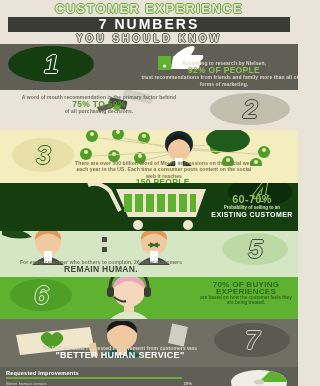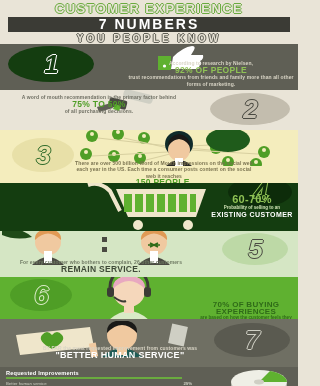--- a/index.html
+++ b/index.html
@@ -94,21 +94,21 @@
   }
   .s5 .num-txt { color:#bdd9a6; text-shadow:-1px 0 #4a4a42,1px 0 #4a4a42,0 -1px #4a4a42,0 1px #4a4a42; }
 
   
   .s6 { height:42px; background:#5fb130; }
   .s6 .oval {
     position:absolute; left:10px; top:2px; width:62px; height:32px;
     background:#4f9e26; border-radius:50%;
   }
   .s6 .num-txt { color:#4f9e26; text-shadow:-1px 0 #d9eac6,1px 0 #d9eac6,0 -1px #d9eac6,0 1px #d9eac6; }
-  .s6blurb { position:absolute; right:4px; top:4px; width:96px; text-align:center; line-height:7px;margin-top:20px; }
+  .s6blurb { position:absolute; right:4px; top:4px; width:96px; text-align:center; line-height:7px; }
   .s6blurb .big { font-size:8px; font-weight:bold; color:#2f6b18; display:block; letter-spacing:.3px; }
   .s6blurb .sm { font-size:4.6px; font-weight:bold; color:#2f6b18; display:block; line-height:5.4px; }
 
   
   .s7 { height:48px; background:#6f6f63; }
   .s7 .oval {
     position:absolute; right:8px; top:4px; width:76px; height:34px;
     background:#5a5a50; border-radius:50%;
   }
   .s7 .num-txt { color:#5a5a50; text-shadow:-1px 0 #cfcfc4,1px 0 #cfcfc4,0 -1px #cfcfc4,0 1px #cfcfc4; }
@@ -125,35 +125,35 @@
 </head>
 <body>
 
 <div class="page">
 
   <div class="header">
     <div class="hd-line1">CUSTOMER  EXPERIENCE</div>
     <div class="hd-bar">
       <span class="hd-line2">7 NUMBERS</span>
     </div>
-    <div class="hd-line3">YOU PEOPLE KNOW</div>
+    <div class="hd-line3">YOU SHOULD KNOW</div>
     <div class="hd-rule"></div>
   </div>
 
   <div class="band s1">
     <div class="oval"></div>
     <div class="num-badge" style="left:8px;top:2px;width:86px;height:36px;">
       <span class="num-txt">1</span>
     </div>
     <svg class="thumb" viewBox="0 0 46 26">
       <rect x="0" y="11" width="13" height="14" fill="#5fb130"></rect>
       <circle cx="6.5" cy="21" r="1.6" fill="#fff"></circle>
       <path d="M13 24 L15 12 Q25 2 34 1 Q38 1 36 5 L33 10 L45 10 Q46 14 42 16 Q45 19 41 21 Q43 24 38 24 Z" fill="#ffffff"></path>
     </svg>
-    <div class="blurb" style="left:123px;top:16px;width:176px;">
+    <div class="blurb" style="left:136px;top:16px;width:176px;">
       <span class="sm" style="color:#d9d5c6;">According to research by Nielsen,</span>
       <span class="big" style="color:#8fc255;">92% OF PEOPLE</span>
       <span class="sm" style="color:#d9d5c6;">trust recommendations from friends and family more than all other forms of marketing.</span>
     </div>
   </div>
 
   <div class="band s2">
     <div class="oval"></div>
     <div class="num-badge" style="right:8px;top:3px;width:80px;height:32px;">
       <span class="num-txt">2</span>
@@ -266,21 +266,21 @@
       <rect x="100" y="8" width="5" height="5" fill="#4a4a42"></rect>
       <rect x="100" y="18" width="5" height="5" fill="#4a4a42"></rect>
       <ellipse cx="152" cy="13" rx="13" ry="13" fill="#f0c9a0"></ellipse>
       <path d="M139 11 Q152 -2 165 11 Q166 1 152 0 Q138 1 139 11Z" fill="#e09a55"></path>
       <path d="M136 36 Q152 20 168 36 Z" fill="#4a4a42"></path>
       <rect x="148" y="22" width="8" height="12" fill="#ffffff"></rect>
       <path d="M146 16 L158 16 M148 14 L156 18 M148 18 L156 14" stroke="#2f6b18" stroke-width="1.6"></path>
     </svg>
     <div class="blurb" style="left:6px;top:28px;width:190px;">
       <span class="sm" style="color:#6f7a63;">For every customer who bothers to complain, 26 other customers</span>
-      <span class="big" style="color:#3f4a38;">REMAIN SERVICE.</span>
+      <span class="big" style="color:#3f4a38;">REMAIN HUMAN.</span>
     </div>
   </div>
 
   <div class="band s6">
     <div class="oval"></div>
     <div class="num-badge" style="left:10px;top:2px;width:62px;height:32px;">
       <span class="num-txt">6</span>
     </div>
     <svg style="position:absolute;left:90px;top:-2px;width:78px;height:46px;" viewBox="0 0 78 46">
       <ellipse cx="39" cy="16" rx="16" ry="16" fill="#f5d7bb"></ellipse>

